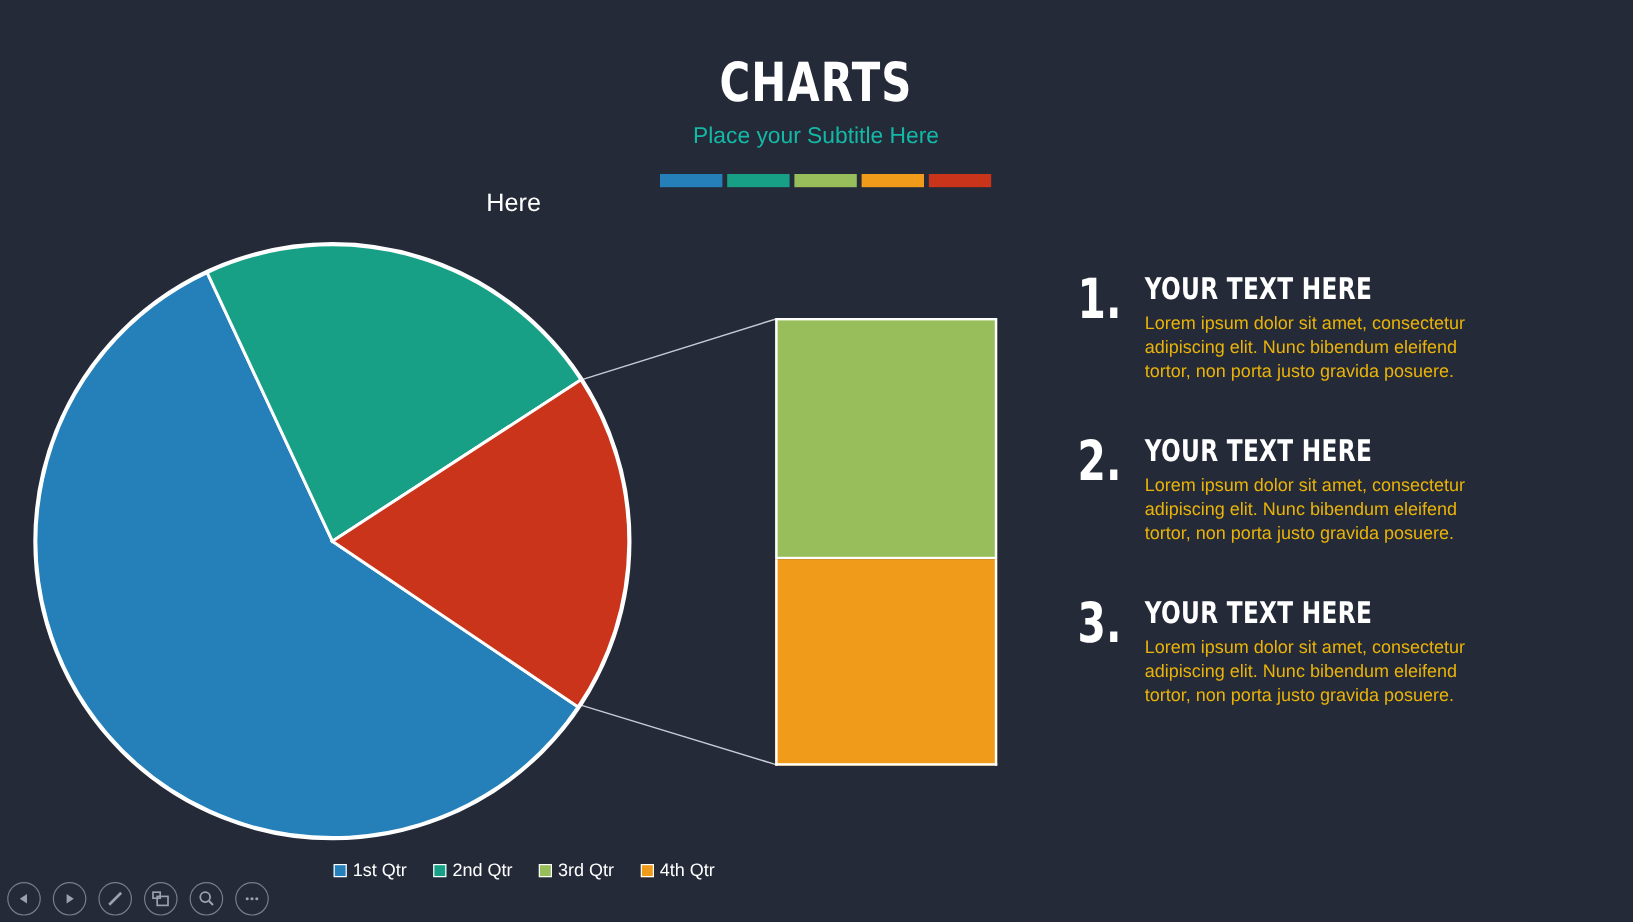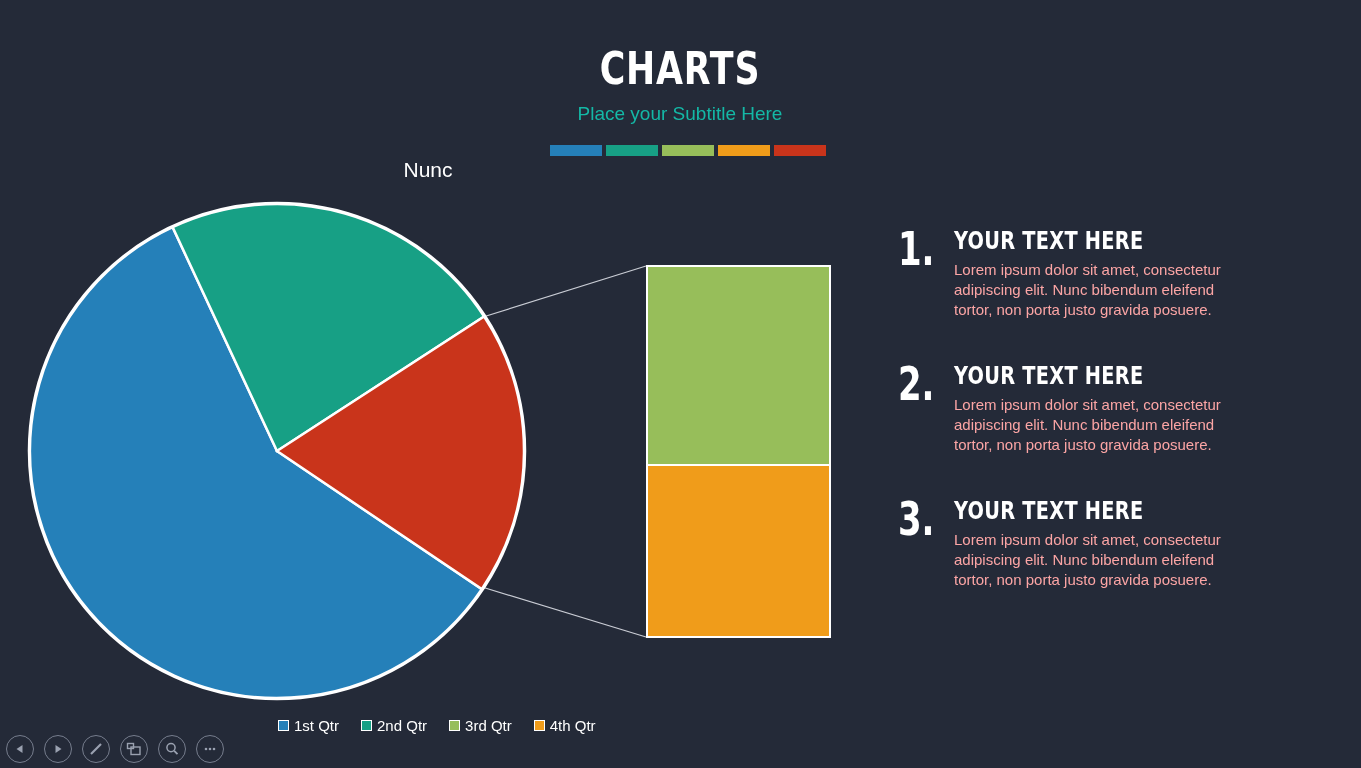--- a/index.html
+++ b/index.html
@@ -88,21 +88,21 @@
     color: #ffffff;
     line-height: 1.0;
     transform: scaleX(0.86);
     transform-origin: left center;
     white-space: nowrap;
   }
   .bullet-text {
     margin-top: 7px;
     font-size: 15px;
     line-height: 1.33;
-    color: #fca5a5;
+    color: #eab308;
     width: 286px;
   }
 
   
   .toolbar {
     position: absolute; left: 6px; bottom: 5px;
     display: flex; align-items: center; gap: 10px;
   }
   .tb-btn {
     width: 28px; height: 28px; border-radius: 50%;
@@ -122,21 +122,21 @@
   </div>
   <div class="swatch-row" id="swatch-row">
       <div class="swatch" style="background: rgb(37, 128, 185);"></div>
       <div class="swatch" style="background: rgb(23, 160, 133);"></div>
       <div class="swatch" style="background: rgb(151, 190, 90);"></div>
       <div class="swatch" style="background: rgb(240, 156, 26);"></div>
       <div class="swatch" style="background: rgb(201, 52, 27);"></div>
     </div>
 
   <div class="chart-area">
-    <div class="chart-label">Nunc</div>
+    <div class="chart-label">Here</div>
 
     <svg class="pie-svg" width="880" height="768">
 
       <line x1="483" y1="317" x2="646" y2="266" stroke="#c9ccd4" stroke-width="1.2"></line>
       <line x1="482" y1="587" x2="646" y2="637" stroke="#c9ccd4" stroke-width="1.2"></line>
       <g id="pie-slices">
           <path d="M 277 451 L 481.7722804210953 589.1206471572744 A 247 247 0 1 1 172.61328935004713 227.14197660194753 Z" fill="#2580b9" stroke="#ffffff" stroke-width="2.5"></path>
           <path d="M 277 451 L 172.61328935004713 227.14197660194753 A 247 247 0 0 1 484.1516302825197 316.47415835128834 Z" fill="#17a085" stroke="#ffffff" stroke-width="2.5"></path>
           <path d="M 277 451 L 484.1516302825197 316.47415835128834 A 247 247 0 0 1 481.7722804210953 589.1206471572744 Z" fill="#c9341b" stroke="#ffffff" stroke-width="2.5"></path>
         </g>

